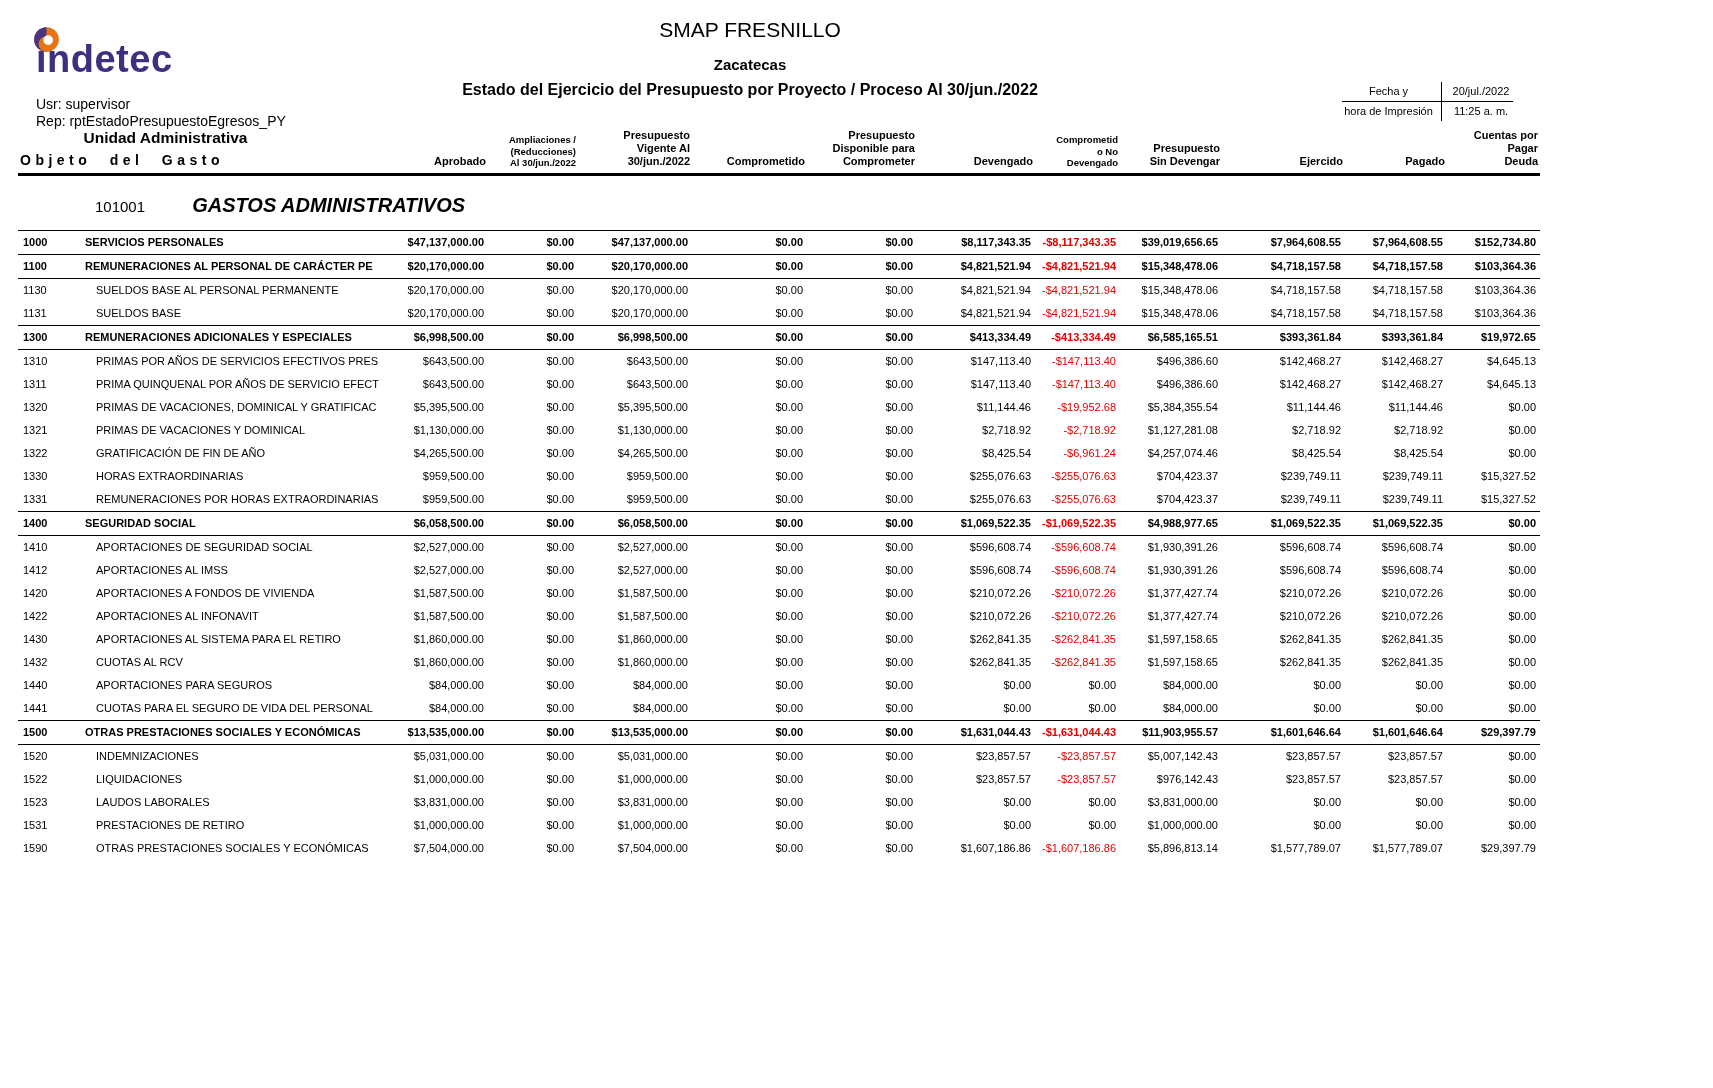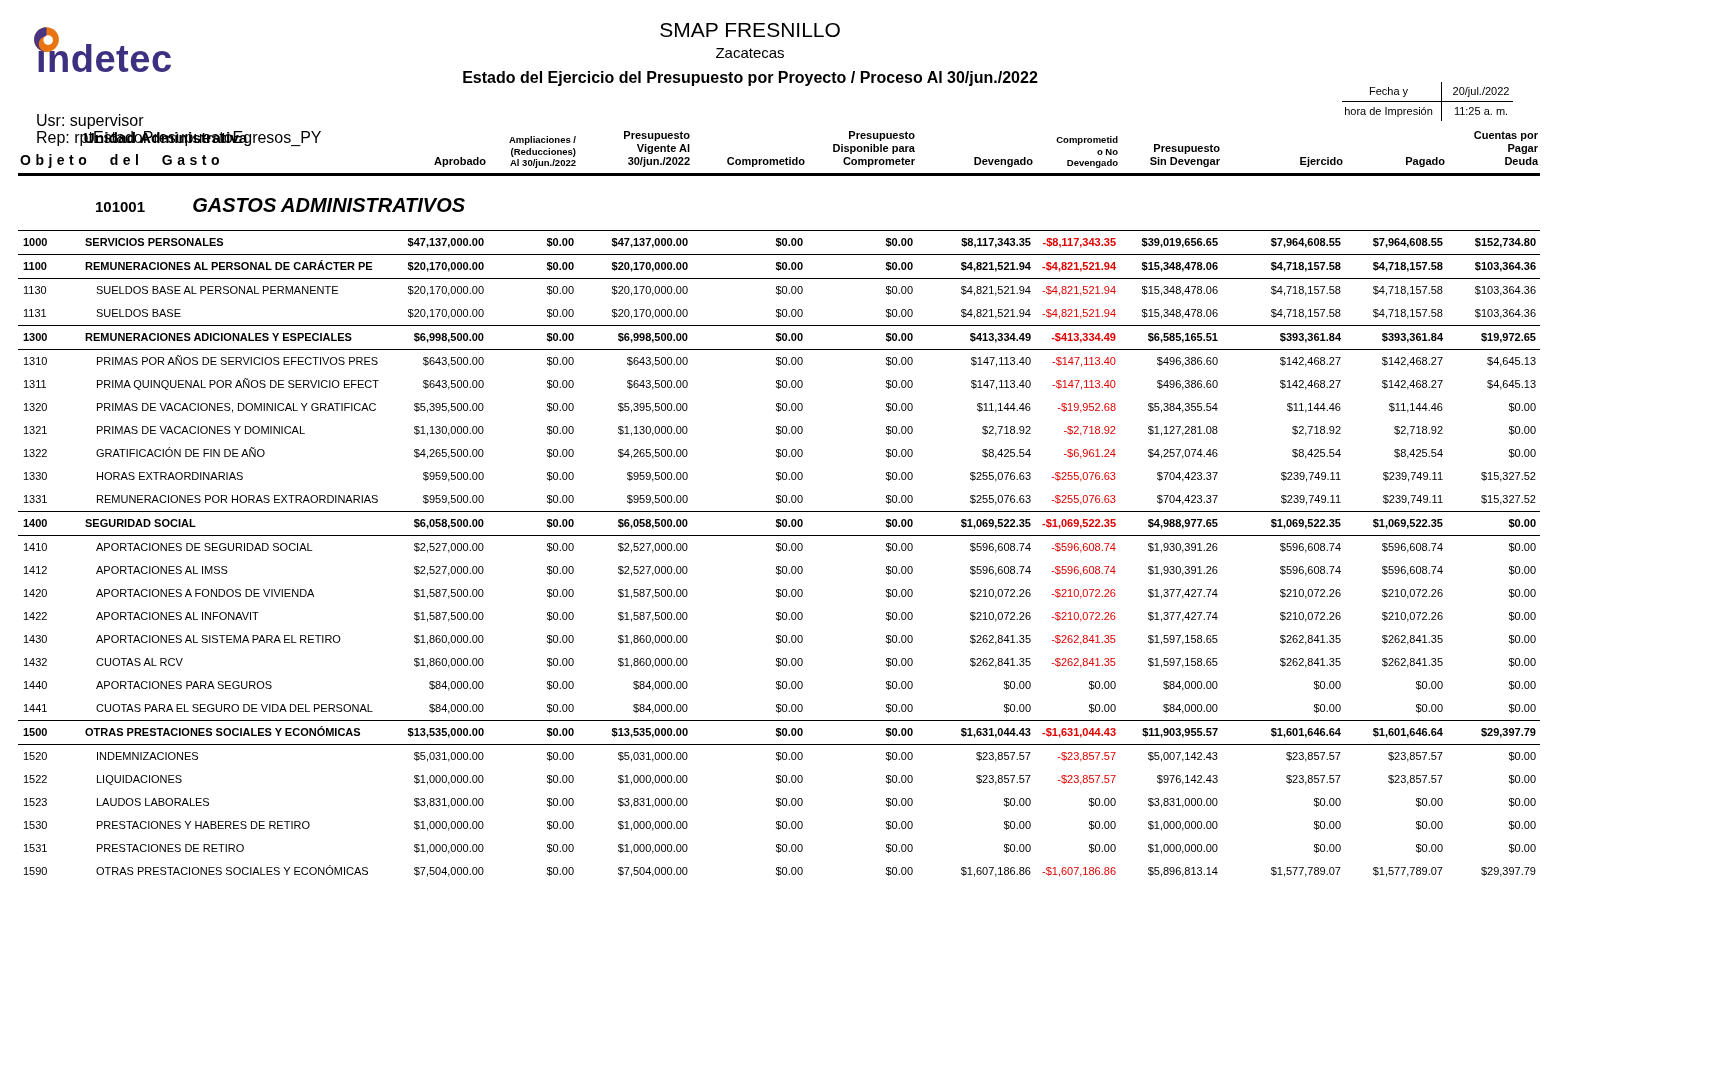--- a/index.html
+++ b/index.html
@@ -4,47 +4,47 @@
 <style>
   html,body{margin:0;padding:0;background:#fff;}
   .page{position:relative;width:1713px;height:886px;background:#fff;color:#000;
         font-family:"Liberation Sans","DejaVu Sans",sans-serif;overflow:hidden;}
 
   
   .logo{position:absolute;left:36px;top:38px;height:56px;}
   .logo-text{font-size:38px;font-weight:bold;color:#3e3080;letter-spacing:0.5px;}
   .swirl{position:absolute;left:-3px;top:-12px;width:27px;height:27px;}
 
-  .meta-line{position:absolute;left:36px;font-size:16px;margin-top:16px;}
+  .meta-line{position:absolute;left:36px;font-size:14px;}
   .usr{top:96px;}
   .rep{top:113px;}
 
   
   .titles{position:absolute;left:250px;top:18px;width:1000px;text-align:center;}
   .t1{font-size:21px;font-weight:normal;}
-  .t2{font-size:15px;font-weight:normal;margin-top:2px;}
+  .t2{font-size:15px;font-weight:bold;margin-top:14px;}
   .t3{font-size:16px;font-weight:bold;margin-top:8px;}
 
   
   .datebox{position:absolute;top:82px;right:200px;display:grid;grid-template-columns:99px 72px;font-size:11px;}
   .d-lbl{text-align:center;padding:3px 6px 4px 0;}
   .d-val{border-left:1.5px solid #000;padding:3px 0 4px 7px;text-align:center;}
   .d-top{border-bottom:1px solid #000;}
 
   
   table.report{position:absolute;left:18px;top:129px;width:1522px;border-collapse:collapse;table-layout:fixed;}
   thead th{vertical-align:bottom;border-bottom:3px solid #000;padding:0 2px 5px 2px;}
   th.num-h{font-size:11px;font-weight:bold;text-align:right;white-space:pre-line;line-height:1.18;}
   th.num-h.small{font-size:9.5px;}
   .left-h{text-align:left;}
   .left-h .ua{font-size:15.5px;font-weight:bold;text-align:center;padding-right:70px;margin-bottom:5px;}
   .left-h .og{font-size:14px;font-weight:bold;letter-spacing:4.5px;word-spacing:10px;white-space:nowrap;}
 
   .section-row td{padding:23px 0 15px 77px;}
-  .sec-code{font-size:15px;font-weight:bold;}
+  .sec-code{font-size:15px;font-weight:normal;}
   .sec-name{font-size:20px;font-weight:bold;margin-left:44px;font-style:italic;}
 
   tbody td{font-size:11px;line-height:13px;padding:5px 3px;vertical-align:middle;}
   td.code{padding-left:5px;white-space:nowrap;}
   td.desc{white-space:nowrap;overflow:hidden;}
   tr.detail td.desc{padding-left:18px;}
   tr.group td.desc{padding-left:7px;}
   td.num{text-align:right;padding-right:4px;white-space:nowrap;}
   td.num.neg{color:var(--negative,#e00000);}
   tr.group td{font-weight:bold;border-top:1px solid #000;border-bottom:1px solid #000;}
@@ -503,35 +503,20 @@
           <td class="num">$0.00</td>
           <td class="num">$0.00</td>
           <td class="num">$0.00</td>
           <td class="num">$0.00</td>
           <td class="num">$3,831,000.00</td>
           <td class="num">$0.00</td>
           <td class="num">$0.00</td>
           <td class="num">$0.00</td>
         </tr>
         <tr class="detail">
-          <td class="code">1530</td>
-          <td class="desc">PRESTACIONES Y HABERES DE RETIRO</td>
-          <td class="num">$1,000,000.00</td>
-          <td class="num">$0.00</td>
-          <td class="num">$1,000,000.00</td>
-          <td class="num">$0.00</td>
-          <td class="num">$0.00</td>
-          <td class="num">$0.00</td>
-          <td class="num">$0.00</td>
-          <td class="num">$1,000,000.00</td>
-          <td class="num">$0.00</td>
-          <td class="num">$0.00</td>
-          <td class="num">$0.00</td>
-        </tr>
-        <tr class="detail">
           <td class="code">1531</td>
           <td class="desc">PRESTACIONES DE RETIRO</td>
           <td class="num">$1,000,000.00</td>
           <td class="num">$0.00</td>
           <td class="num">$1,000,000.00</td>
           <td class="num">$0.00</td>
           <td class="num">$0.00</td>
           <td class="num">$0.00</td>
           <td class="num">$0.00</td>
           <td class="num">$1,000,000.00</td>

